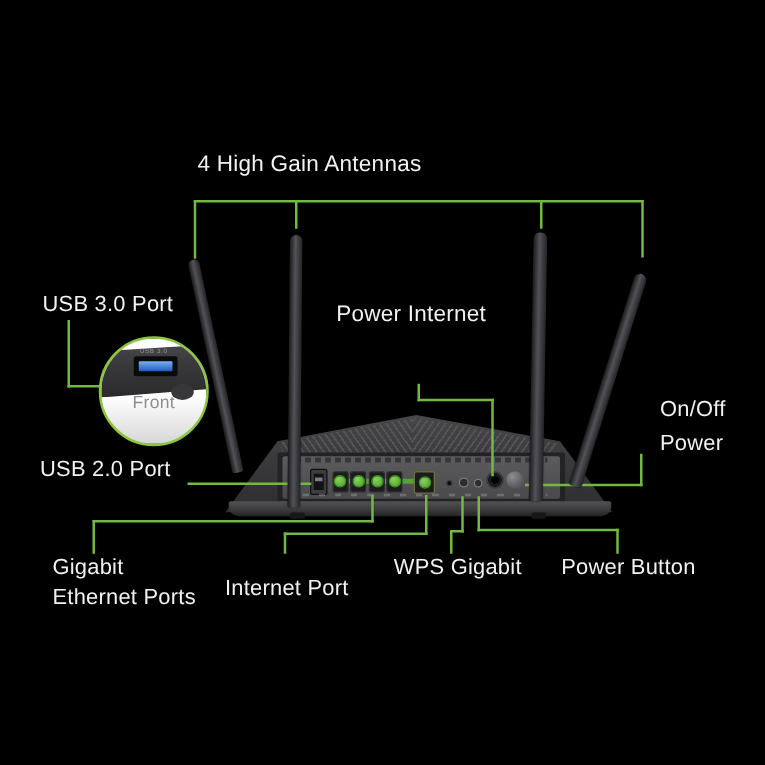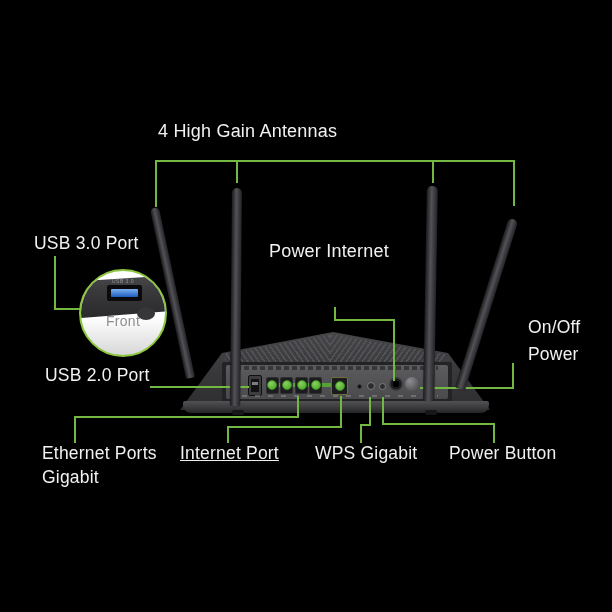--- a/index.html
+++ b/index.html
@@ -179,23 +179,23 @@
   </div>
 
   <div class="z-lbl">
     <div class="lbl" style="left:158px;top:119px;font-size:18px;">4 High Gain Antennas</div>
     <div class="lbl" style="left:34px;top:231px;">USB 3.0 Port</div>
     <div class="lbl" style="left:269px;top:239px;font-size:18px;">Power Internet</div>
     <div class="lbl" style="left:528px;top:314px;line-height:27px;">
       <div>On/Off</div>
       <div>Power</div>
     </div>
-    <div class="lbl" style="left:45px;top:363px;">USB 2.0 Port</div>
+    <div class="lbl" style="left:32px;top:363px;">USB 2.0 Port</div>
     <div class="lbl" style="left:42px;top:441px;">
+      <div>Gigabit</div>
       <div>Ethernet Ports</div>
-      <div>Gigabit</div>
-    </div>
-    <div class="lbl" style="left:180px;top:441px;text-decoration:underline;">Internet Port</div>
+    </div>
+    <div class="lbl" style="left:180px;top:458px;">Internet Port</div>
     <div class="lbl" style="left:315px;top:441px;">WPS Gigabit</div>
     <div class="lbl" style="left:449px;top:441px;">Power Button</div>
   </div>
 
 </div>
 
 </body></html>

